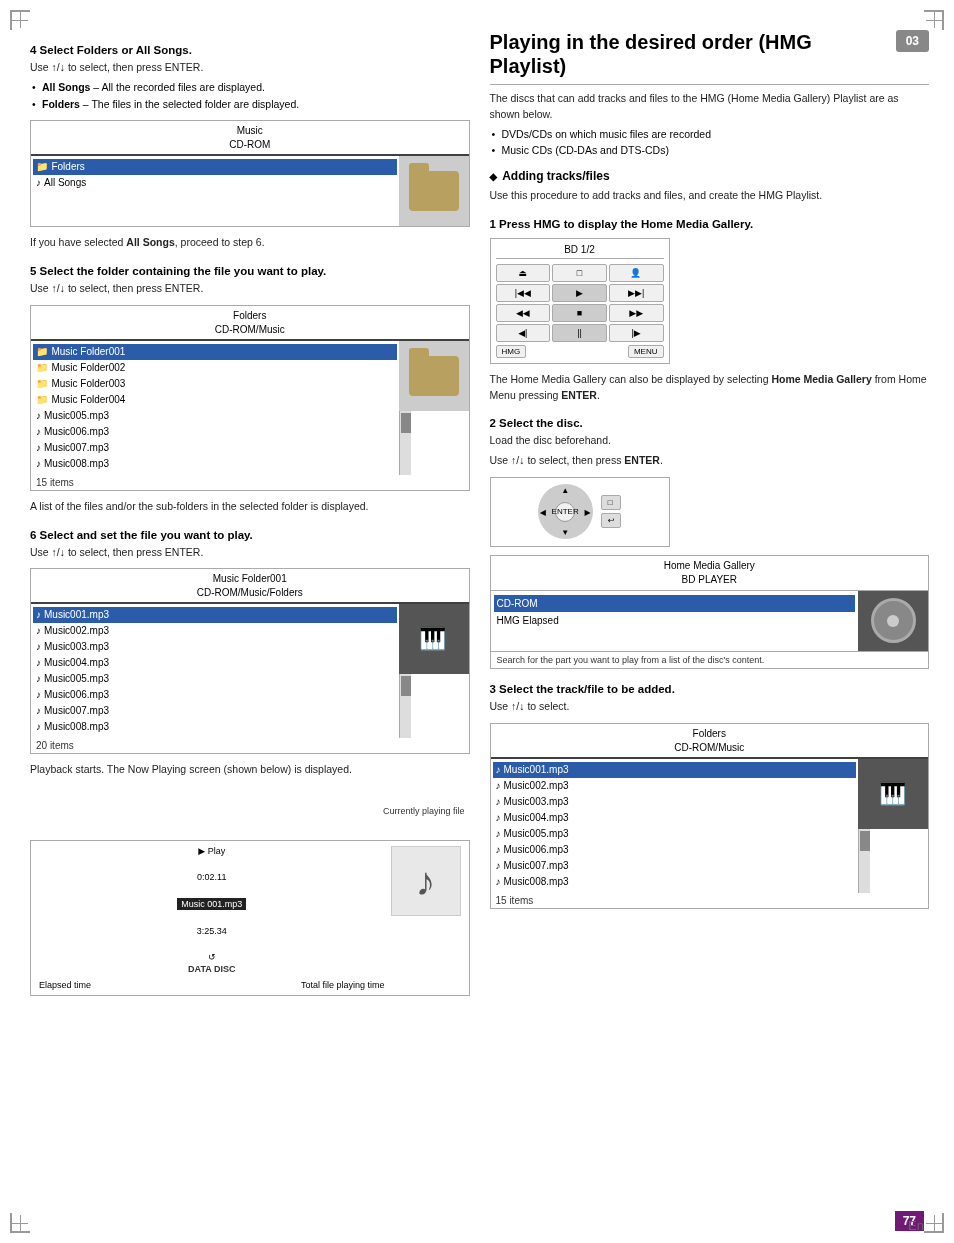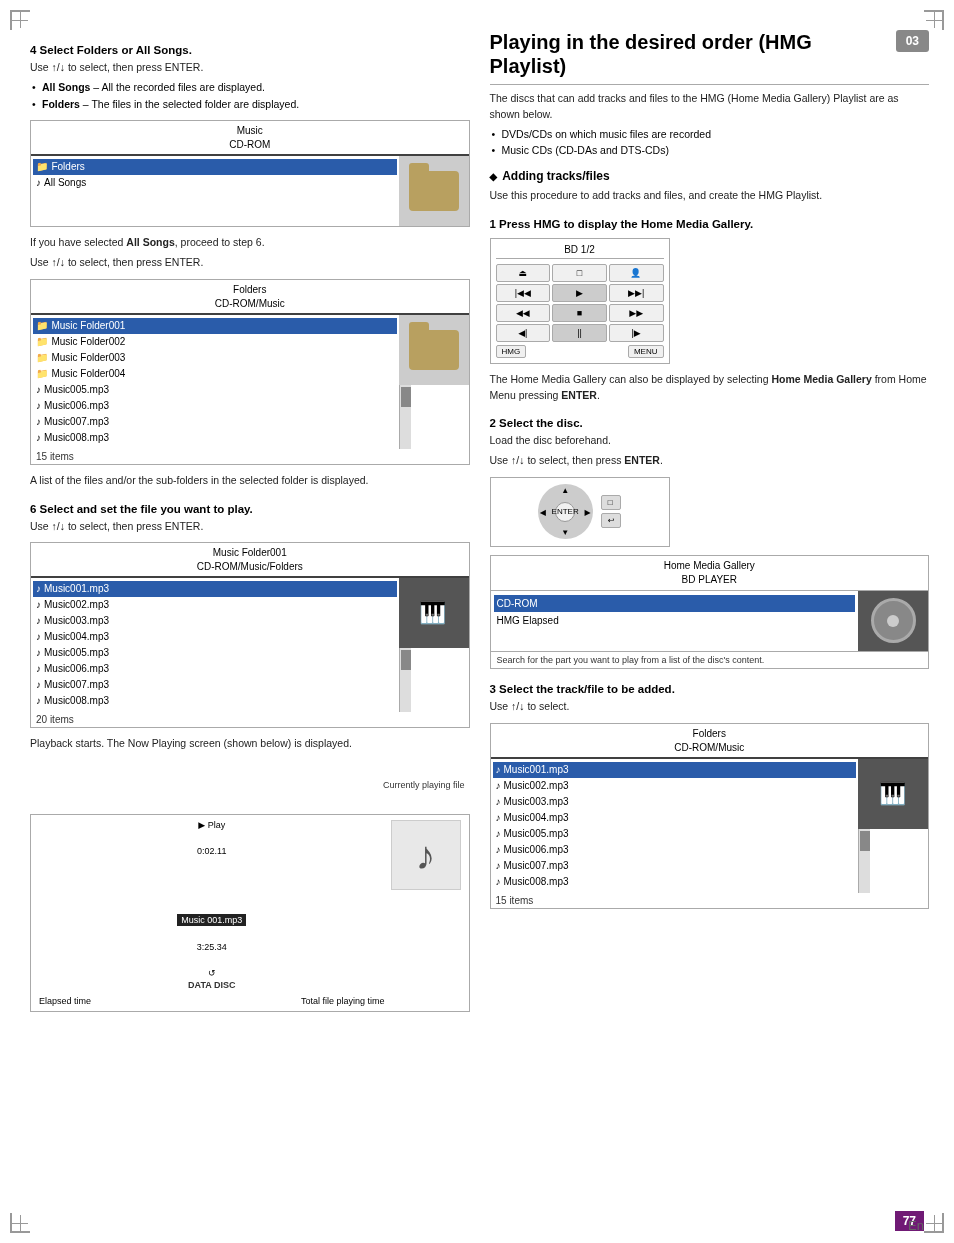--- a/index.html
+++ b/index.html
@@ -166,21 +166,20 @@
       margin: 8px 0;
       padding: 5px 8px;
       position: relative;
       min-height: 100px;
     }
     .track-name-bar {
       background: #222;
       color: #fff;
       font-size: 9px;
       padding: 1px 4px;
-      margin-top: 42px;
     }
     .disc-label {
       text-align: center;
       font-size: 9px;
       color: #333;
       font-weight: bold;
     }
     .music-note-big {
       font-size: 40px;
       color: #555;
@@ -465,20 +464,21 @@
         <div class="screen-thumb">
           <div class="screen-thumb-folder"></div>
         </div>
       </div>
     </div>
 
     <div class="body-text">
       If you have selected <strong>All Songs</strong>, proceed to step 6.
     </div>
 
+    <div class="step-heading">5   Select the folder containing the file you want to play.</div>
     <div class="body-text">Use ↑/↓ to select, then press ENTER.</div>
 
     <div class="screen-box">
       <div class="screen-header">
         <div>Folders</div>
         <div>CD-ROM/Music</div>
       </div>
       <div class="screen-content">
         <div class="screen-list">
           <div class="screen-list-item selected">

